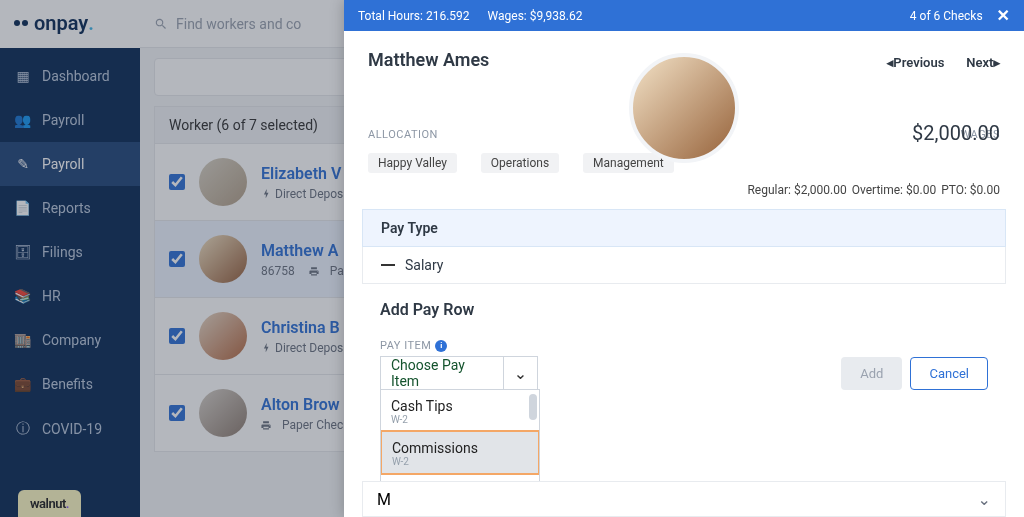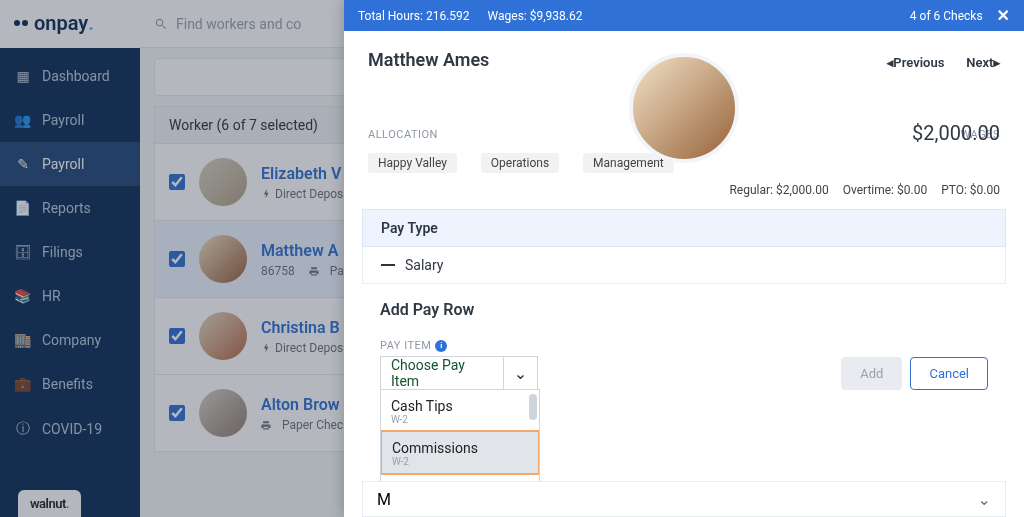--- a/index.html
+++ b/index.html
@@ -8,21 +8,21 @@
 .sidebar { position: absolute; left: 0; top: 0; width: 140px; height: 100%; background: #0b2b56; color: #fff; }
 .logo { display: flex; align-items: center; padding: 14px 14px 16px; font-size: 20px; font-weight: 600; color: #0b2b56; background: #fff; height: 48px; letter-spacing: 0; }
 .logo .dots { display: inline-block; margin-right: 4px; width: 16px; height: 10px; position: relative; }
 .logo .dots:before, .logo .dots:after { content:""; position:absolute; width:6px; height:6px; border-radius:50%; background:#0b2b56; }
 .logo .dots:before { left:0; top:2px; }
 .logo .dots:after { left:8px; top:2px; }
 .nav { padding-top: 6px; }
 .nav-item { display: flex; align-items: center; padding: 14px 14px; font-size: 14px; color: #b9c7db; cursor: pointer; }
 .nav-item.active { background: #23477a; color: #fff; }
 .nav-item .icon { width: 18px; margin-right: 10px; display: inline-flex; justify-content: center; font-size: 14px; }
-.walnut { position: absolute; bottom: 0; left: 18px; background: #ffffff; color: #222; padding: 6px 12px 6px 12px; border-radius: 6px 6px 0 0; font-size: 13px; font-weight: 600; letter-spacing: -0.5px; }
+.walnut { position: absolute; bottom: 0; left: 18px; background: #fef9c3; color: #222; padding: 6px 12px 6px 12px; border-radius: 6px 6px 0 0; font-size: 13px; font-weight: 600; letter-spacing: -0.5px; }
 .walnut .dot { color: #8b5cf6; }
 
 .topbar { position:absolute; left:140px; top:0; right:0; height:48px; background:#fff; display:flex; align-items:center; padding:0 14px; border-bottom:1px solid #e6e8ec; }
 .search { display:flex; align-items:center; color:#9aa2af; font-size:14px; }
 .search svg { margin-right:8px; fill:#9aa2af; }
 
 .worker-panel { position:absolute; left:154px; top:58px; width:540px; }
 .back-to-top { background:#fff; border:1px solid #e6e8ec; border-radius:4px; padding:10px 0; text-align:center; color:#2f71d6; font-size:14px; margin-bottom:10px; cursor:pointer; }
 .back-to-top .chev { margin-right:4px; }
 .worker-header { background:#f1f3f6; border:1px solid #e6e8ec; padding:10px 14px; font-size:14px; color:#333; }
@@ -47,21 +47,21 @@
 .sp-header { padding:18px 24px 10px; position:relative; }
 .emp-name { font-size:18px; font-weight:600; color:#2f3945; }
 .emp-date { color:#6a7280; font-size:14px; font-weight:600; margin-top:4px; }
 .nav-links { position:absolute; right:24px; top:24px; display:flex; gap:22px; font-size:13px; font-weight:600; color:#2f3945; }
 .nav-links span { cursor:pointer; }
 .big-avatar { position:absolute; left:50%; top:22px; transform:translateX(-50%); width:110px; height:110px; border-radius:50%; border:4px solid #f2f4f7; background:linear-gradient(135deg,#f3e2c7,#96623a); }
 .alloc-section { padding:48px 24px 10px; display:flex; justify-content:space-between; font-size:11px; color:#8d97a5; letter-spacing:0.5px; }
 .tags { padding:0 24px 10px; display:flex; gap:24px; }
 .tag { background:#f1f2f4; color:#444; font-size:12px; padding:3px 10px; border-radius:3px; }
 .wages-amount { font-size:20px; font-weight:400; color:#2f3945; text-align:right; padding:0 24px 8px; margin-top:-30px; }
-.subtotals { font-size:12px; color:#444; text-align:right; padding:0 24px 12px; display:flex; gap:14px; justify-content:flex-end; }
+.subtotals { font-size:12px; color:#444; text-align:right; padding:0 24px 12px; display:flex; gap:5px; justify-content:flex-end; }
 .paytype-header { margin:0 18px; background:#eef4fe; border:1px solid #d8e6f6; padding:10px 18px; font-size:14px; font-weight:600; color:#2f3945; }
 .paytype-row { margin:0 18px; border:1px solid #e8ebef; border-top:0; padding:10px 18px; font-size:14px; color:#2f3945; display:flex; align-items:center; }
 .minus { display:inline-block; width:14px; height:2px; background:#333; margin-right:10px; }
 .add-pay-row { margin:12px 18px 0; padding:4px 18px; font-size:16px; font-weight:600; color:#2f3945; }
 .pay-item-label { margin:16px 18px 4px; padding:0 18px; font-size:11px; color:#8d97a5; letter-spacing:0.5px; display:flex; align-items:center; gap:4px; }
 .pay-item-label .info { display:inline-block; width:12px; height:12px; border-radius:50%; background:#2f71d6; color:#fff; font-size:8px; line-height:12px; text-align:center; font-weight:bold; }
 .form-row { display:flex; align-items:center; justify-content:space-between; margin:0 18px; padding:0 18px 14px; }
 .dropdown { position:relative; width:158px; border:1px solid #cfd5dd; height:34px; display:flex; align-items:center; }
 .dropdown .label { flex:1; padding:0 10px; font-size:14px; color:#14532d; cursor:pointer; }
 .dropdown .arrow { width:34px; height:100%; border-left:1px solid #cfd5dd; display:flex; align-items:center; justify-content:center; color:#333; cursor:pointer; }

